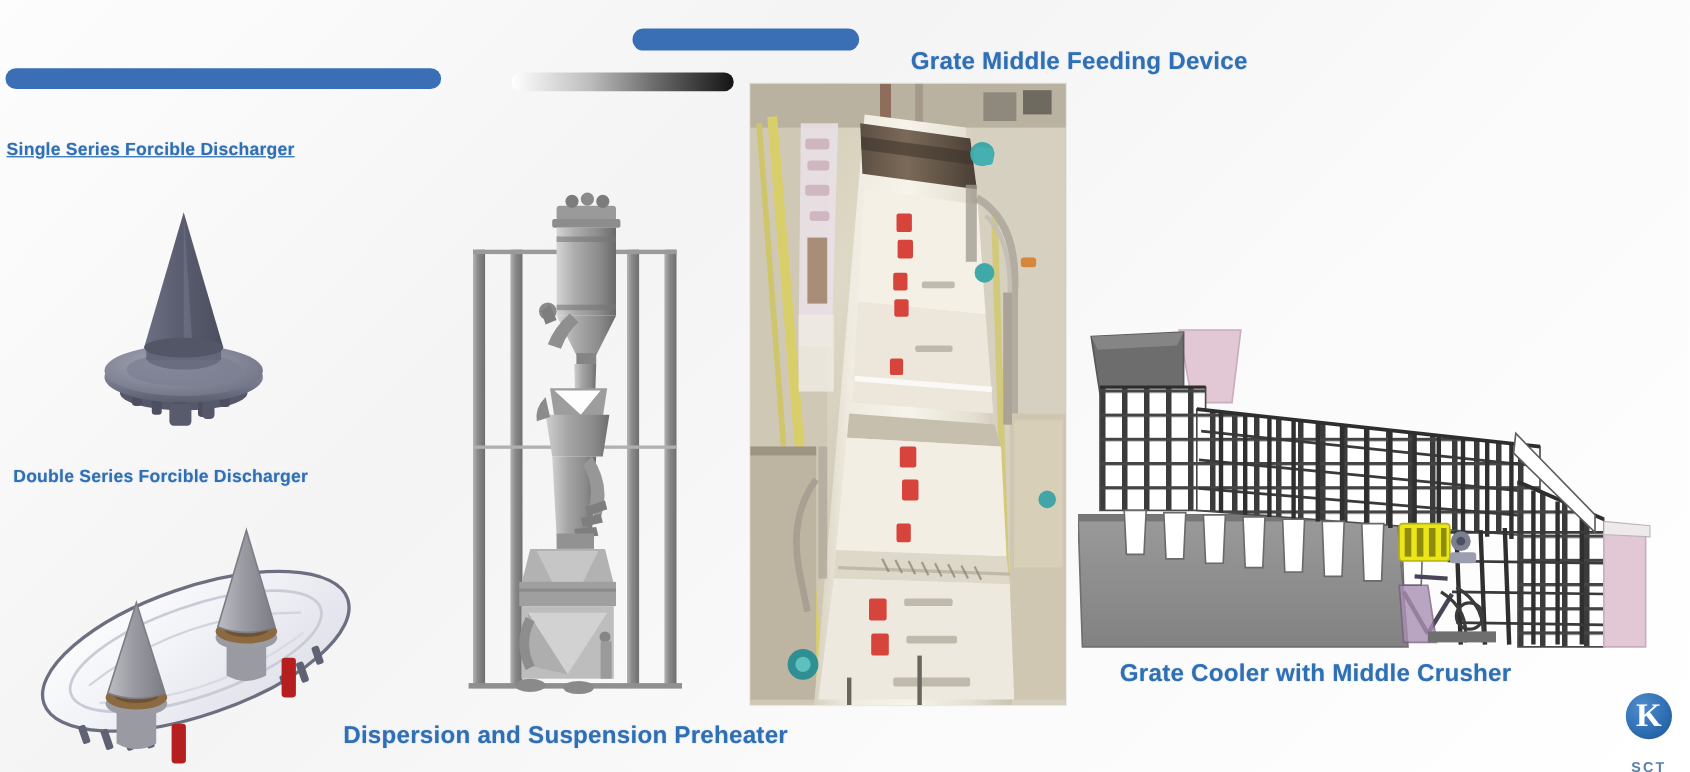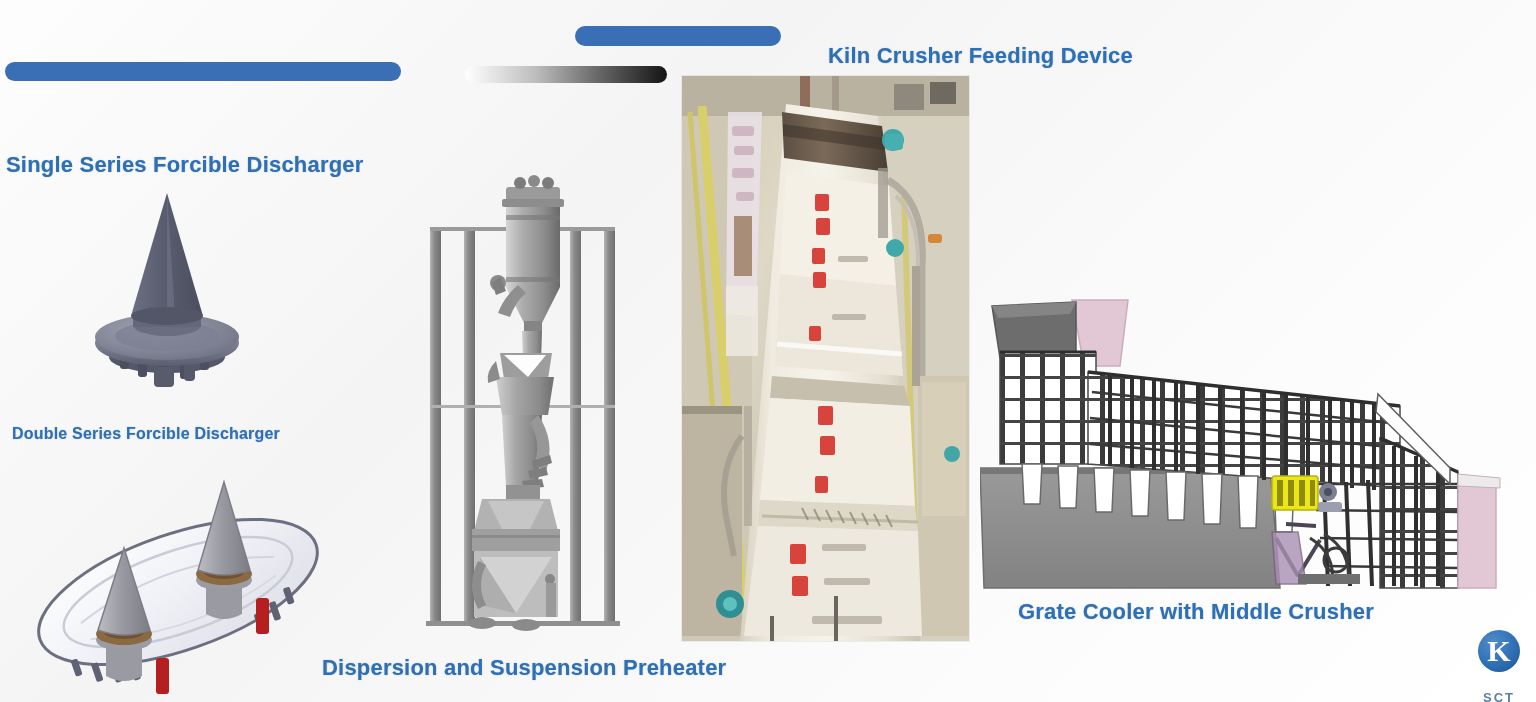--- a/index.html
+++ b/index.html
@@ -23,24 +23,24 @@
 
   
   .caption {
     position: absolute;
     color: #2f6fb4;
     font-weight: bold;
     letter-spacing: .2px;
     white-space: nowrap;
     text-shadow: 0 0 1.2px rgba(47,111,180,.45);
   }
-  .cap-single   { left: 6px;   top: 152px; font-size: 22px; }
+  .cap-single   { left: 6px;   top: 128px; font-size: 16px; text-decoration: underline; }
   .cap-double   { left: 12px;  top: 425px; font-size: 16px; }
   .cap-kiln     { left: 828px; top: 43px;  font-size: 22px; }
-  .cap-preheat  { left: 322px; top: 655px; font-size: 22px; }
+  .cap-preheat  { left: 312px; top: 655px; font-size: 22px; }
   .cap-grate    { left: 1018px;top: 599px; font-size: 22px; }
 
   
   .fig-single { position: absolute; left: 72px; top: 185px; width: 190px; height: 205px; }
 
   
   .fig-double { position: absolute; left: 28px; top: 462px; width: 300px; height: 240px; }
 
   
   .fig-preheater { position: absolute; left: 422px; top: 165px; width: 215px; height: 480px; }
@@ -79,21 +79,21 @@
 <body>
 
 <div class="stage">
 
   <div class="bar bar-blue-left" style="background: rgb(58, 110, 181);"></div>
   <div class="bar bar-blue-top" style="background: rgb(58, 110, 181);"></div>
   <div class="bar bar-gradient" style="background: linear-gradient(90deg, rgb(255, 255, 255) 0%, rgb(189, 189, 189) 35%, rgb(106, 106, 106) 65%, rgb(20, 20, 20) 100%);"></div>
 
   <div class="caption cap-single">Single Series Forcible Discharger</div>
   <div class="caption cap-double">Double Series Forcible Discharger</div>
-  <div class="caption cap-kiln">Kiln Crusher Feeding Device</div>
+  <div class="caption cap-kiln">Grate Middle Feeding Device</div>
   <div class="caption cap-preheat">Dispersion and Suspension Preheater</div>
   <div class="caption cap-grate">Grate Cooler with Middle Crusher</div>
 
   <div class="fig-single">
     <svg viewBox="0 0 190 205" width="190" height="205">
       <defs>
         <linearGradient id="coneG" x1="0" y1="0" x2="1" y2="0">
           <stop offset="0%" stop-color="#6c7082"></stop>
           <stop offset="45%" stop-color="#595d6f"></stop>
           <stop offset="100%" stop-color="#4b4e5e"></stop>

